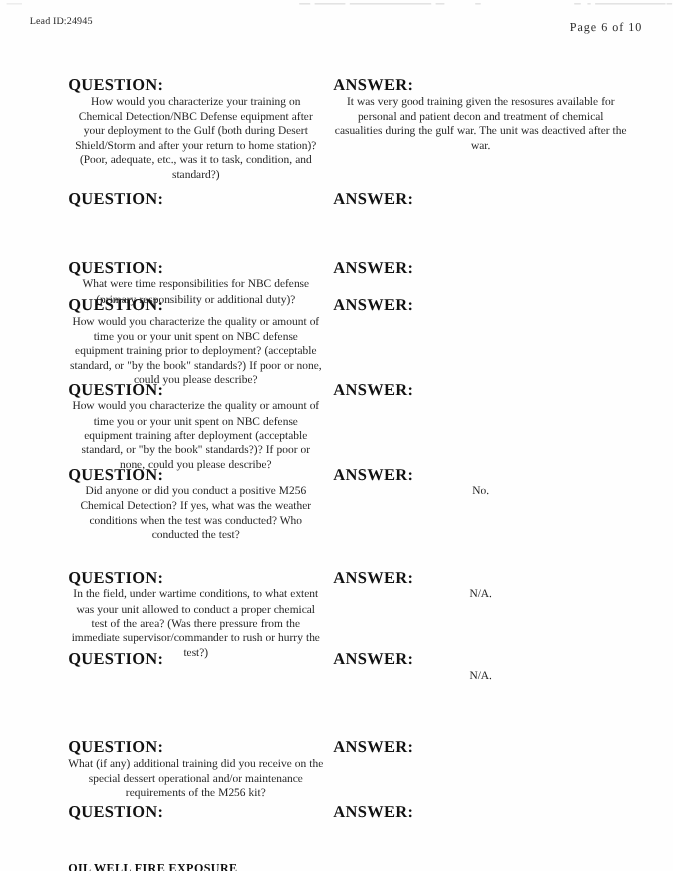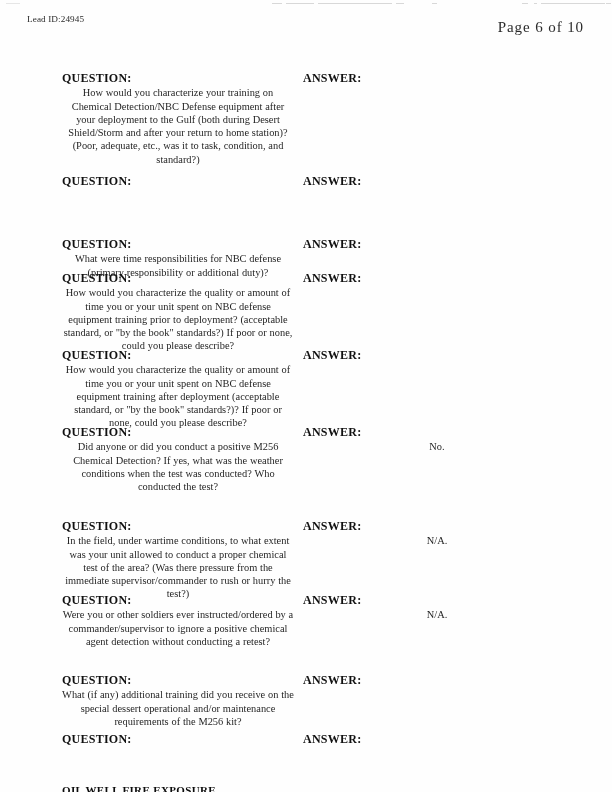--- a/index.html
+++ b/index.html
@@ -69,21 +69,21 @@
     letter-spacing: .1px;
     color: #2b2b2b;
     white-space: nowrap;
   }
   .page-number {
     position: absolute;
     left: 0;
     top: 5px;
     width: 584px;
     text-align: right;
-    font-size: 15px;
+    font-size: 11px;
     letter-spacing: .9px;
     color: #2b2b2b;
     white-space: nowrap;
   }
 
   
   .qa-body {
     position: absolute;
     top: 72px;
     left: 0;
@@ -101,21 +101,21 @@
     top: 0;
   }
   .col-answer {
     position: absolute;
     left: 303px;
     width: 268px;
     top: 0;
   }
   .qa-label {
     font-weight: bold;
-    font-size: 12px;
+    font-size: 15px;
     letter-spacing: .25px;
     line-height: 13.2px;
     color: #111111;
     margin: 0 0 1px 0;
   }
   .qa-text {
     font-size: 10.4px;
     line-height: 13.3px;
     color: #1f1f1f;
     margin: 0;
@@ -159,20 +159,21 @@
   </div>
 
   <div class="qa-body" id="qa-body">
       <div class="qa-row" style="position: absolute; top: 0px; left: 0px; height: 1px;">
         <div class="col-question">
           <div class="qa-label">QUESTION:</div>
           <div class="qa-text">How would you characterize your training on Chemical Detection/NBC Defense equipment after your deployment to the Gulf  (both during Desert Shield/Storm and after your return to home station)?  (Poor, adequate, etc., was it to task, condition, and standard?)</div>
         </div>
         <div class="col-answer">
           <div class="qa-label">ANSWER:</div>
+          <div class="qa-text">It was very good training given the resosures available for personal and patient decon and treatment of chemical casualities during the gulf war.  The unit was deactived after the war.</div>
         </div>
       </div>
       <div class="qa-row" style="position: absolute; top: 103px; left: 0px; height: 1px;">
         <div class="col-question">
           <div class="qa-label">QUESTION:</div>
         </div>
         <div class="col-answer">
           <div class="qa-label">ANSWER:</div>
         </div>
       </div>
@@ -219,21 +220,20 @@
           <div class="qa-text">In the field, under wartime conditions, to what extent was your unit allowed to conduct a proper chemical test of the area?  (Was there pressure from the immediate supervisor/commander to rush or hurry the test?)</div>
         </div>
         <div class="col-answer">
           <div class="qa-label">ANSWER:</div>
           <div class="qa-text">N/A.</div>
         </div>
       </div>
       <div class="qa-row" style="position: absolute; top: 522px; left: 0px; height: 1px;">
         <div class="col-question">
           <div class="qa-label">QUESTION:</div>
-          <div class="qa-text">Were you or other soldiers ever instructed/ordered by a commander/supervisor to ignore a positive chemical agent detection without conducting a retest?</div>
         </div>
         <div class="col-answer">
           <div class="qa-label">ANSWER:</div>
           <div class="qa-text">N/A.</div>
         </div>
       </div>
       <div class="qa-row" style="position: absolute; top: 602px; left: 0px; height: 1px;">
         <div class="col-question">
           <div class="qa-label">QUESTION:</div>
           <div class="qa-text">What (if any) additional training did you receive on the special dessert operational and/or maintenance requirements of the M256 kit?</div>

